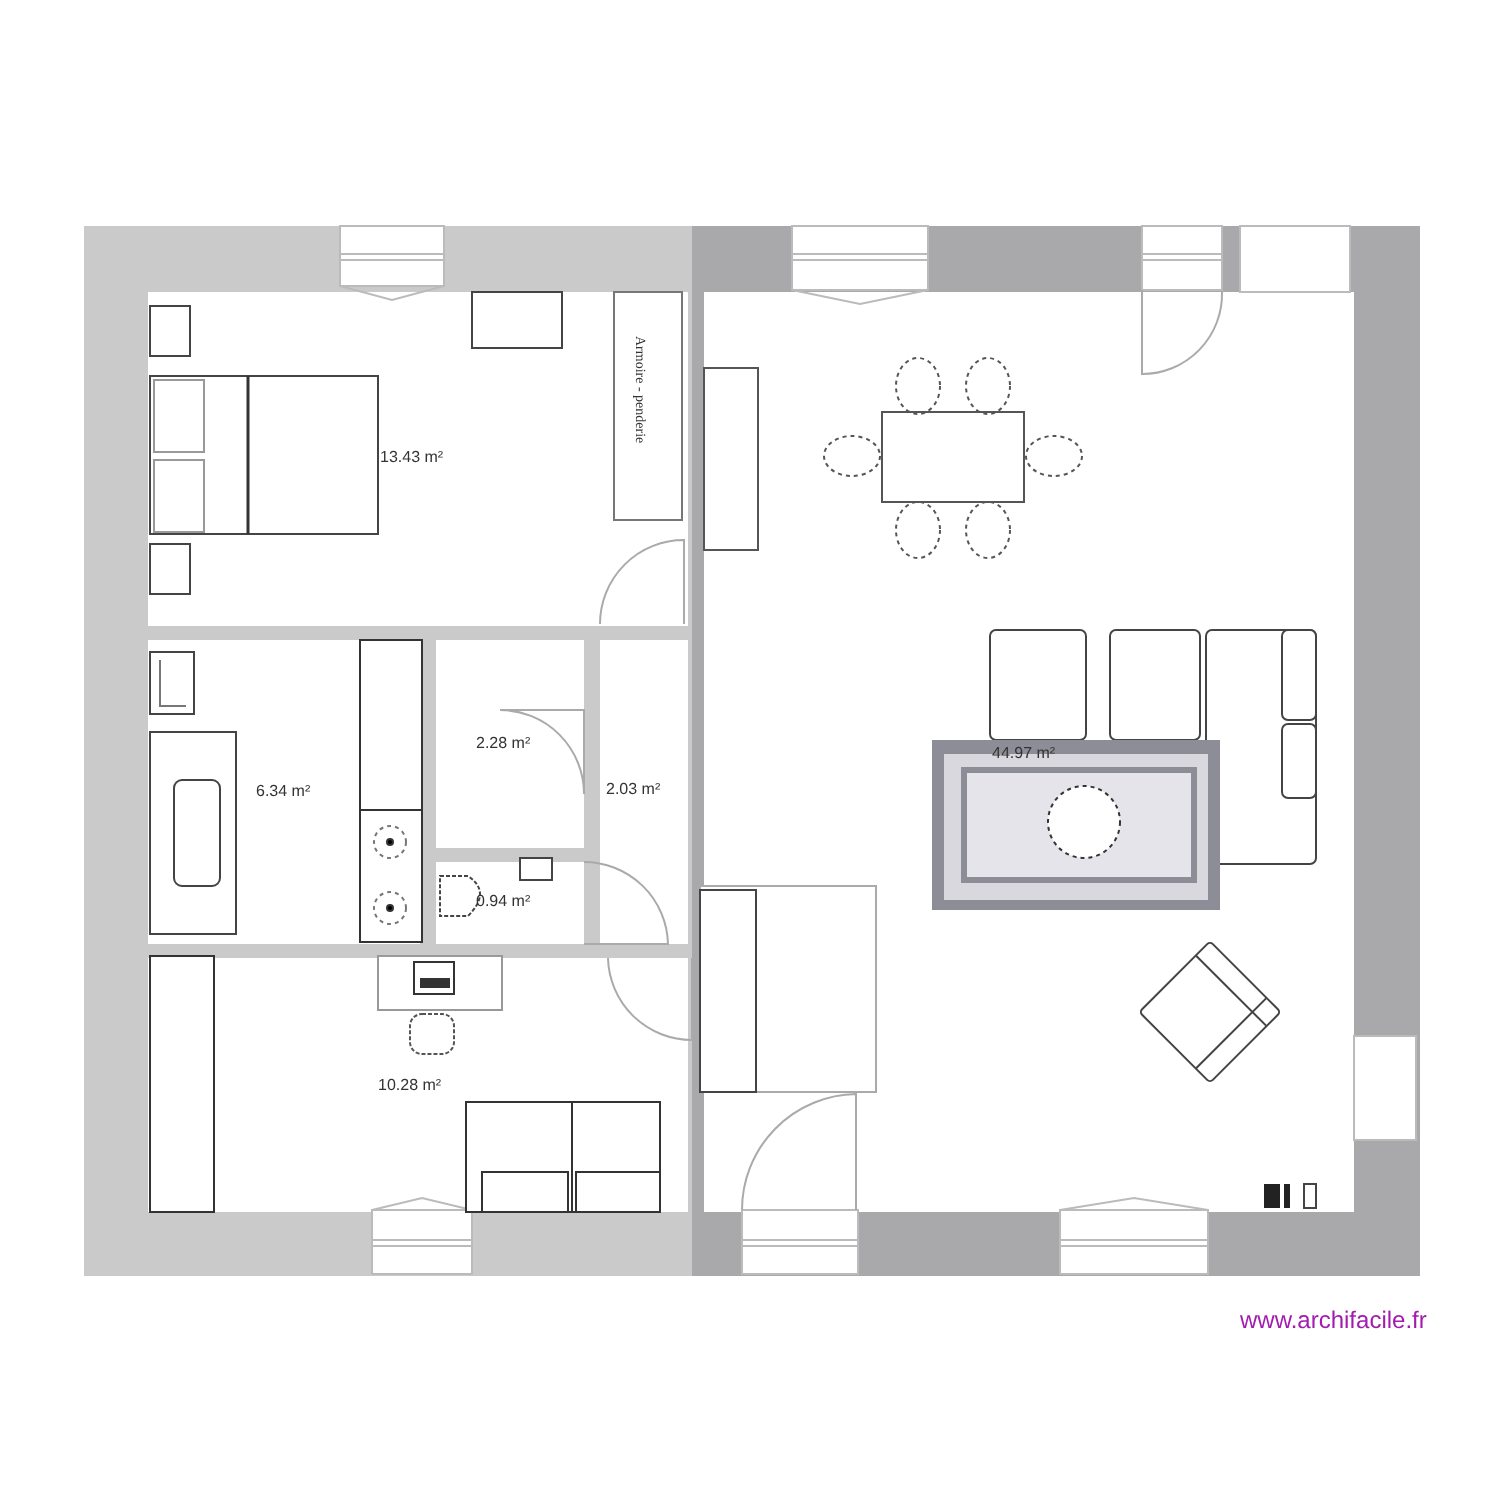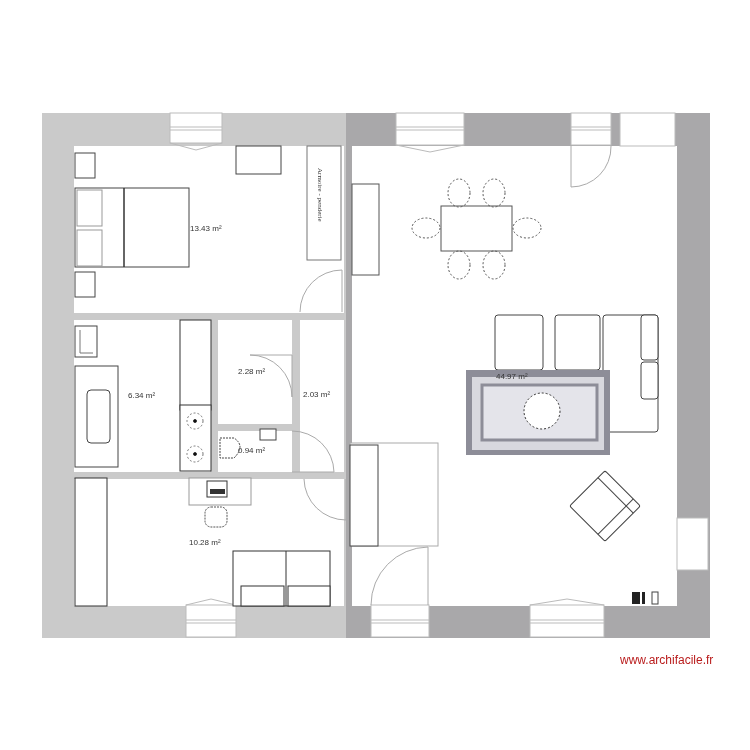--- a/index.html
+++ b/index.html
@@ -1,19 +1,19 @@
 <!DOCTYPE html>
 <html><head>
 <meta charset="utf-8">
 <style>
   html, body { margin:0; padding:0; background:#ffffff; }
   body { width:750px; height:750px; position:relative; overflow:hidden; font-family:"Liberation Sans", sans-serif; }
   svg { position:absolute; left:0; top:0; }
   .room-label { font-family:"Liberation Sans", sans-serif; font-size:8px; fill:#333; }
-  .watermark { position:absolute; left:620px; top:653px; font-family:"Liberation Sans", sans-serif; font-size:12px; color:#b91c1c; }
+  .watermark { position:absolute; left:620px; top:653px; font-family:"Liberation Sans", sans-serif; font-size:12px; color:#a21caf; }
   .wardrobe-text { font-family:"Liberation Serif", serif; font-size:7px; fill:#333; }
 </style>
 </head>
 <body>
 
 <svg width="750" height="750" viewBox="0 0 750 750">
 
   <rect x="42" y="113" width="308" height="525" fill="#cacaca"></rect>
 
   <rect x="346" y="113" width="364" height="525" fill="#a9a8aa"></rect>

